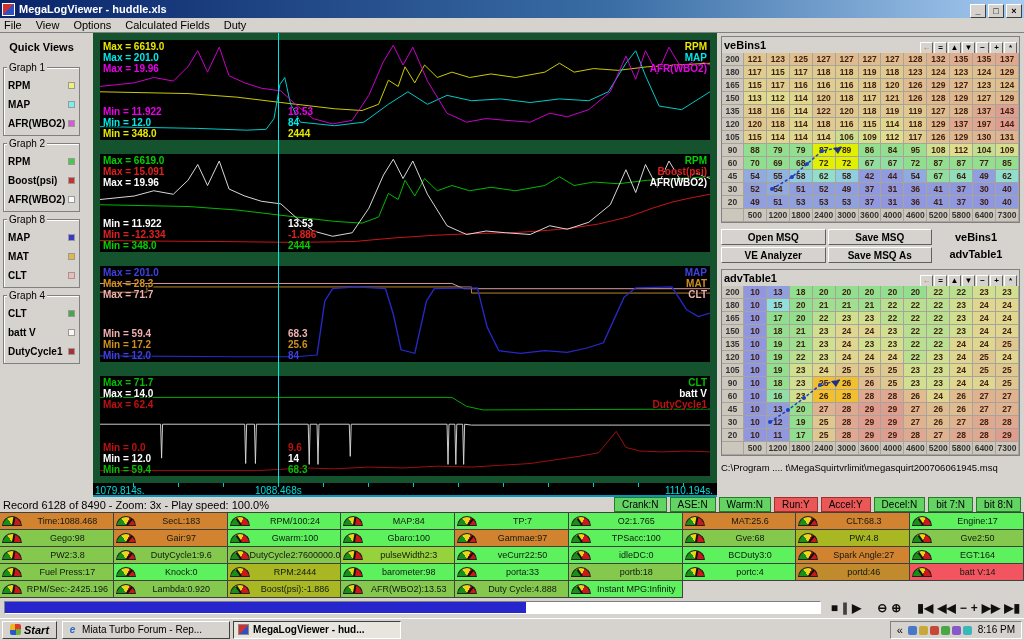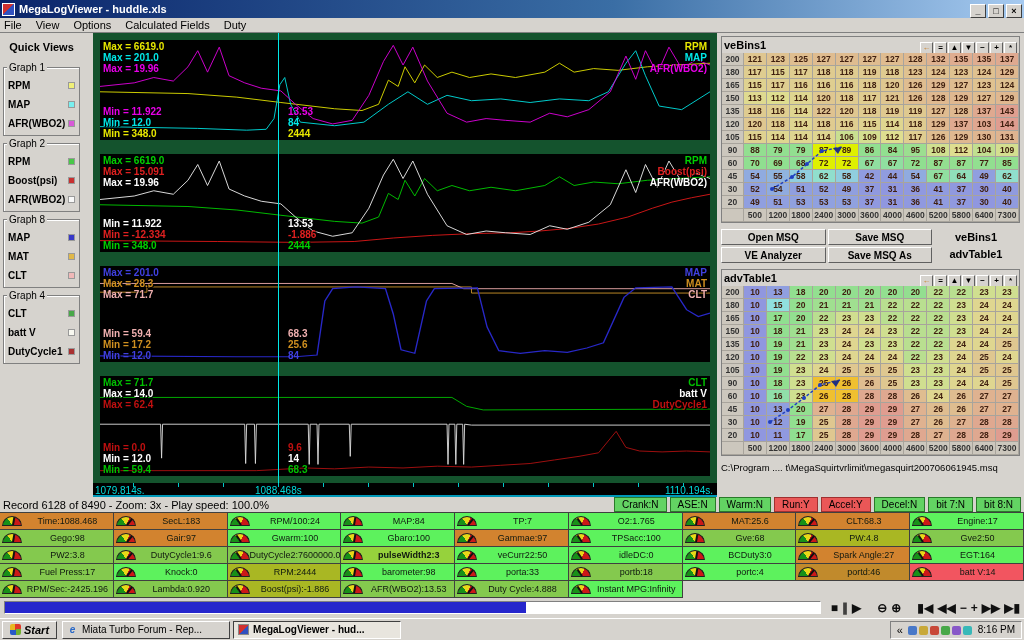--- a/index.html
+++ b/index.html
@@ -83,21 +83,21 @@
     padding-left:2px; overflow:hidden; }
   .gcell.empty { background:#d6d3ce; border-color:transparent; }
   .glbl { flex:1; text-align:center; font-size:9px; color:#101810; white-space:nowrap; overflow:hidden; }
   .gauge { width:20px; height:10px; min-width:20px; border-radius:10px 10px 0 0; border:1px solid #202020;
     position:relative; background:conic-gradient(from 270deg at 50% 100%, #189018 0 55deg, #e8d818 55deg 115deg, #cc1818 115deg 180deg); }
   .gauge::after { content:""; position:absolute; left:9px; bottom:0; width:2px; height:8px;
     background:#101010; transform-origin:50% 100%; transform:rotate(40deg); }
   .gcell:nth-child(3n) .gauge::after { transform:rotate(-35deg); }
   .gcell:nth-child(3n+1) .gauge::after { transform:rotate(10deg); }
   .g-lime { background:#5df25d; } .g-mid { background:#84c94e; } .g-olive { background:#a9b723; }
-  .g-yg { background:#96d23c;font-weight:bold; } .g-orange { background:#d2832f; } .g-brown { background:#c18a2c; }
+  .g-yg { background:#96d23c; } .g-orange { background:#d2832f; } .g-brown { background:#c18a2c; }
   .g-red { background:#f25560; }
 
   
   .transport { height:21px; display:flex; align-items:center; padding:0 4px; }
   .progress-track { width:918px; height:13px; background:#fff; border:1px solid;
     border-color:#808080 #fff #fff #808080; }
   .progress-fill { height:100%; background:#2626cc; }
   .t-btns { display:flex; align-items:center; margin-left:6px; }
   .t-btn { font-size:12px; font-weight:bold; color:#101010; margin-left:4px; line-height:18px; white-space:nowrap; }
 
@@ -412,21 +412,21 @@
             <div class="tcell" style="background: rgb(223, 199, 144);">120</div>
             <div class="tcell" style="background: rgb(223, 203, 144);">118</div>
             <div class="tcell" style="background: rgb(223, 214, 144);">114</div>
             <div class="tcell" style="background: rgb(223, 203, 144);">118</div>
             <div class="tcell" style="background: rgb(223, 206, 144);">116</div>
             <div class="tcell" style="background: rgb(223, 210, 144);">115</div>
             <div class="tcell" style="background: rgb(223, 214, 144);">114</div>
             <div class="tcell" style="background: rgb(223, 203, 144);">118</div>
             <div class="tcell" style="background: rgb(223, 184, 144);">129</div>
             <div class="tcell" style="background: rgb(223, 169, 144);">137</div>
-            <div class="tcell" style="background: rgb(223, 167, 144);">103</div>
+            <div class="tcell" style="background: rgb(223, 167, 144);">197</div>
             <div class="tcell" style="background: rgb(223, 157, 144);">144</div>
             <div class="tcell thead">105</div>
             <div class="tcell" style="background: rgb(223, 210, 144);">115</div>
             <div class="tcell" style="background: rgb(223, 214, 144);">114</div>
             <div class="tcell" style="background: rgb(223, 214, 144);">114</div>
             <div class="tcell" style="background: rgb(223, 214, 144);">114</div>
             <div class="tcell" style="background: rgb(201, 223, 144);">106</div>
             <div class="tcell" style="background: rgb(212, 223, 144);">109</div>
             <div class="tcell" style="background: rgb(223, 222, 144);">112</div>
             <div class="tcell" style="background: rgb(223, 205, 144);">117</div>

